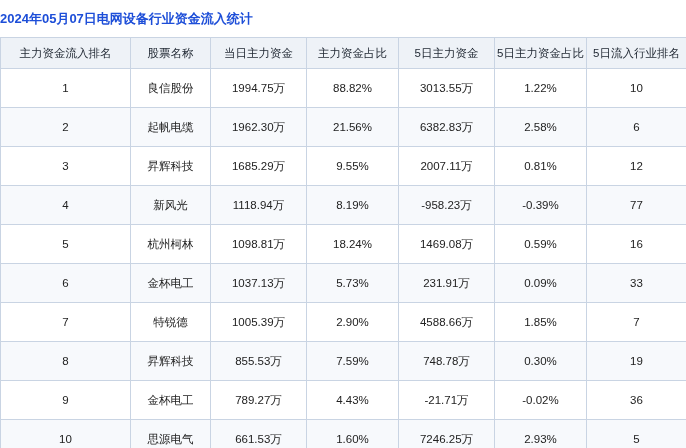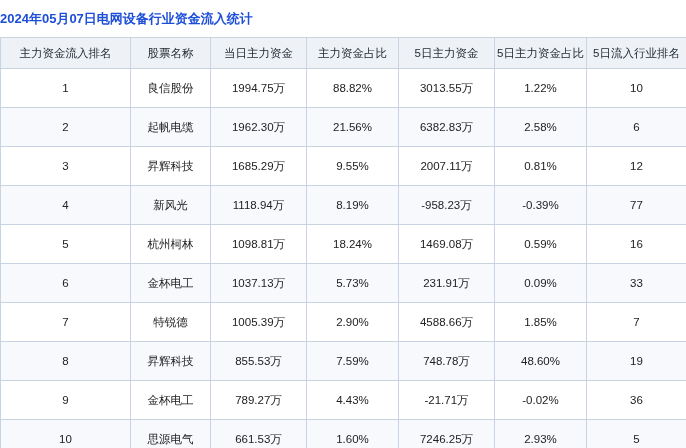--- a/index.html
+++ b/index.html
@@ -166,21 +166,21 @@
         <td>4588.66万</td>
         <td>1.85%</td>
         <td>7</td>
       </tr>
       <tr>
         <td class="rank">8</td>
         <td class="name">昇辉科技</td>
         <td>855.53万</td>
         <td>7.59%</td>
         <td>748.78万</td>
-        <td>48.60%</td>
+        <td>0.30%</td>
         <td>19</td>
       </tr>
       <tr>
         <td class="rank">9</td>
         <td class="name">金杯电工</td>
         <td>789.27万</td>
         <td>4.43%</td>
         <td>-21.71万</td>
         <td>-0.02%</td>
         <td>36</td>

